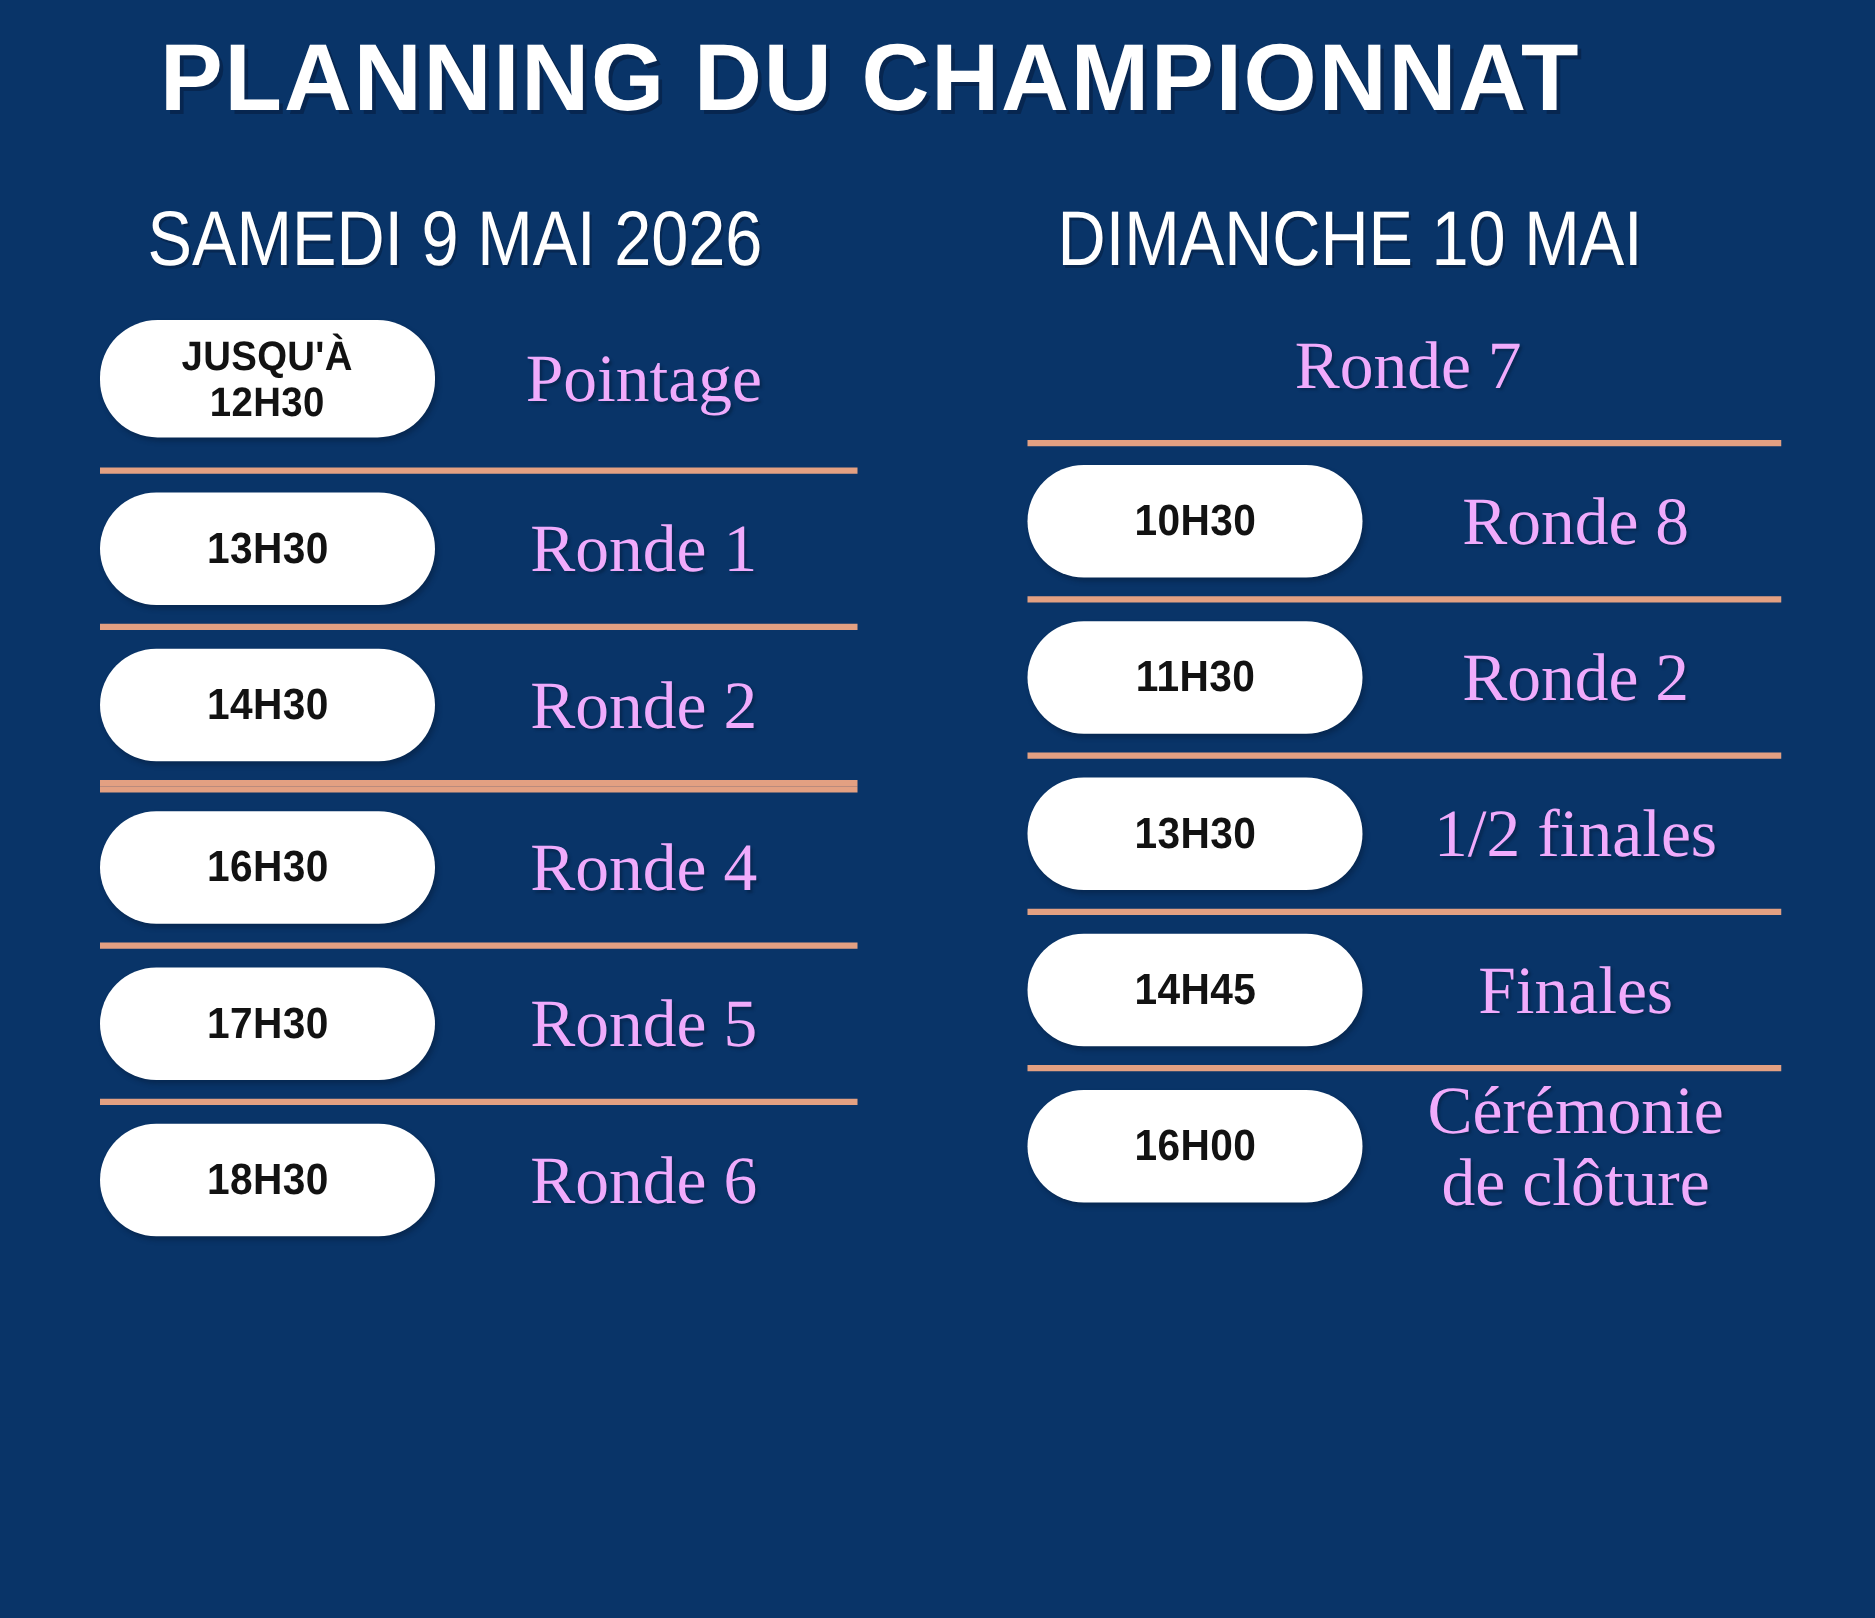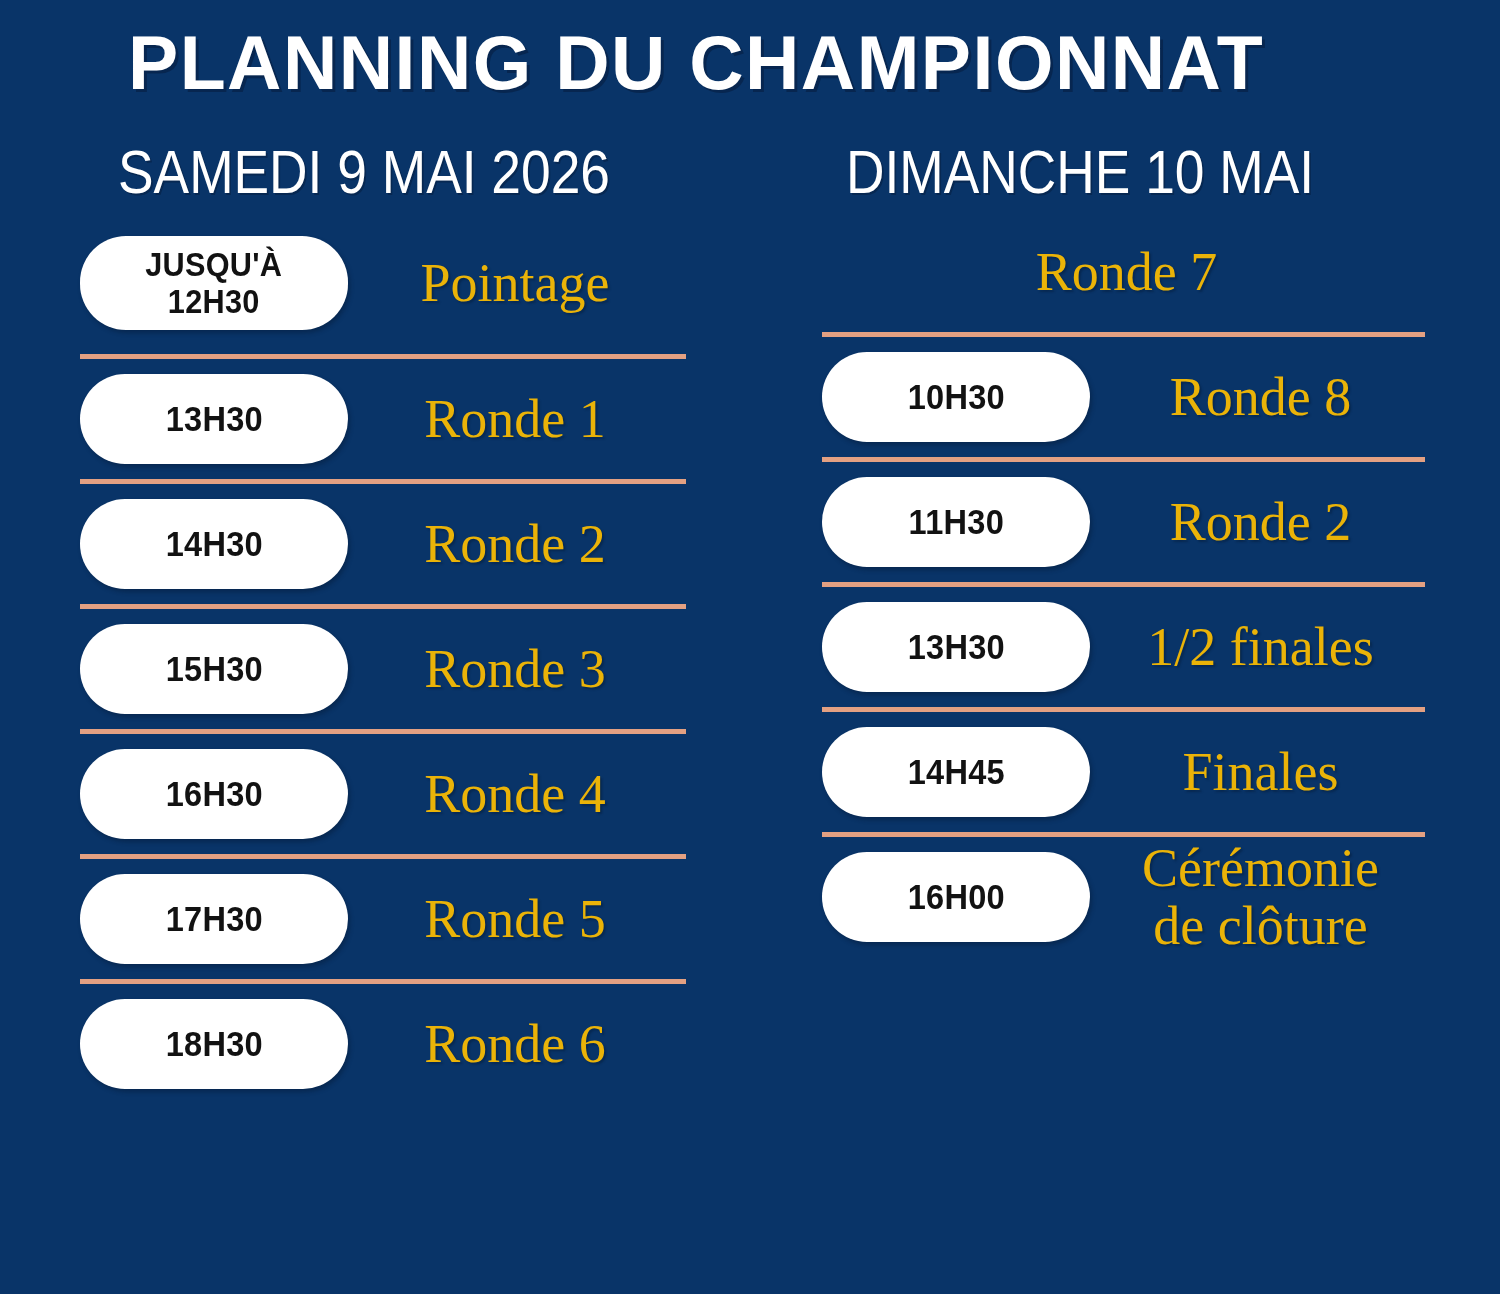--- a/index.html
+++ b/index.html
@@ -33,21 +33,21 @@
     color: #ffffff;
     white-space: nowrap;
     transform: scaleX(0.99);
     transform-origin: left center;
     text-shadow: 3px 3px 0 rgba(5,28,60,0.55);
   }
 
   
   .day-column {
     position: absolute;
-    top: 136px;
+    top: 156px;
   }
   #column-saturday { left: 80px;  width: 610px; }
   #column-sunday   { left: 822px; width: 605px; }
 
   .day-header {
     font-family: "Liberation Sans", sans-serif;
     font-weight: normal;
     font-size: 62px;
     line-height: 72px;
     color: #ffffff;
@@ -100,21 +100,21 @@
   .time-pill.pill-two-line { min-height: 94px; }
   .time-pill.pill-two-line .time-text { font-size: 33px; line-height: 37px; }
 
   .event-label {
     flex: 1 1 auto;
     text-align: center;
     font-family: "Liberation Serif", serif;
     font-weight: normal;
     font-size: 54px;
     line-height: 58px;
-    color: #eab308;
+    color: #f0abfc;
     text-shadow: 2px 2px 2px rgba(5,26,56,0.45);
     padding-left: 10px;
     padding-right: 18px;
     white-space: pre-line;
   }
   #column-sunday .event-label { padding-right: 6px; }
 
   .row-divider {
     height: 5px;
     background: #e3a082;
@@ -149,26 +149,20 @@
           <div class="event-label">Ronde 1</div>
         </div>
         <div class="row-divider" style="background: rgb(227, 160, 130);"></div>
         <div class="schedule-row">
           <div class="time-pill" style="background: rgb(255, 255, 255);">
             <span class="time-text" style="color: rgb(18, 18, 18);">14H30</span>
           </div>
           <div class="event-label">Ronde 2</div>
         </div>
         <div class="row-divider" style="background: rgb(227, 160, 130);"></div>
-        <div class="schedule-row">
-          <div class="time-pill" style="background: rgb(255, 255, 255);">
-            <span class="time-text" style="color: rgb(18, 18, 18);">15H30</span>
-          </div>
-          <div class="event-label">Ronde 3</div>
-        </div>
         <div class="row-divider" style="background: rgb(227, 160, 130);"></div>
         <div class="schedule-row">
           <div class="time-pill" style="background: rgb(255, 255, 255);">
             <span class="time-text" style="color: rgb(18, 18, 18);">16H30</span>
           </div>
           <div class="event-label">Ronde 4</div>
         </div>
         <div class="row-divider" style="background: rgb(227, 160, 130);"></div>
         <div class="schedule-row">
           <div class="time-pill" style="background: rgb(255, 255, 255);">

